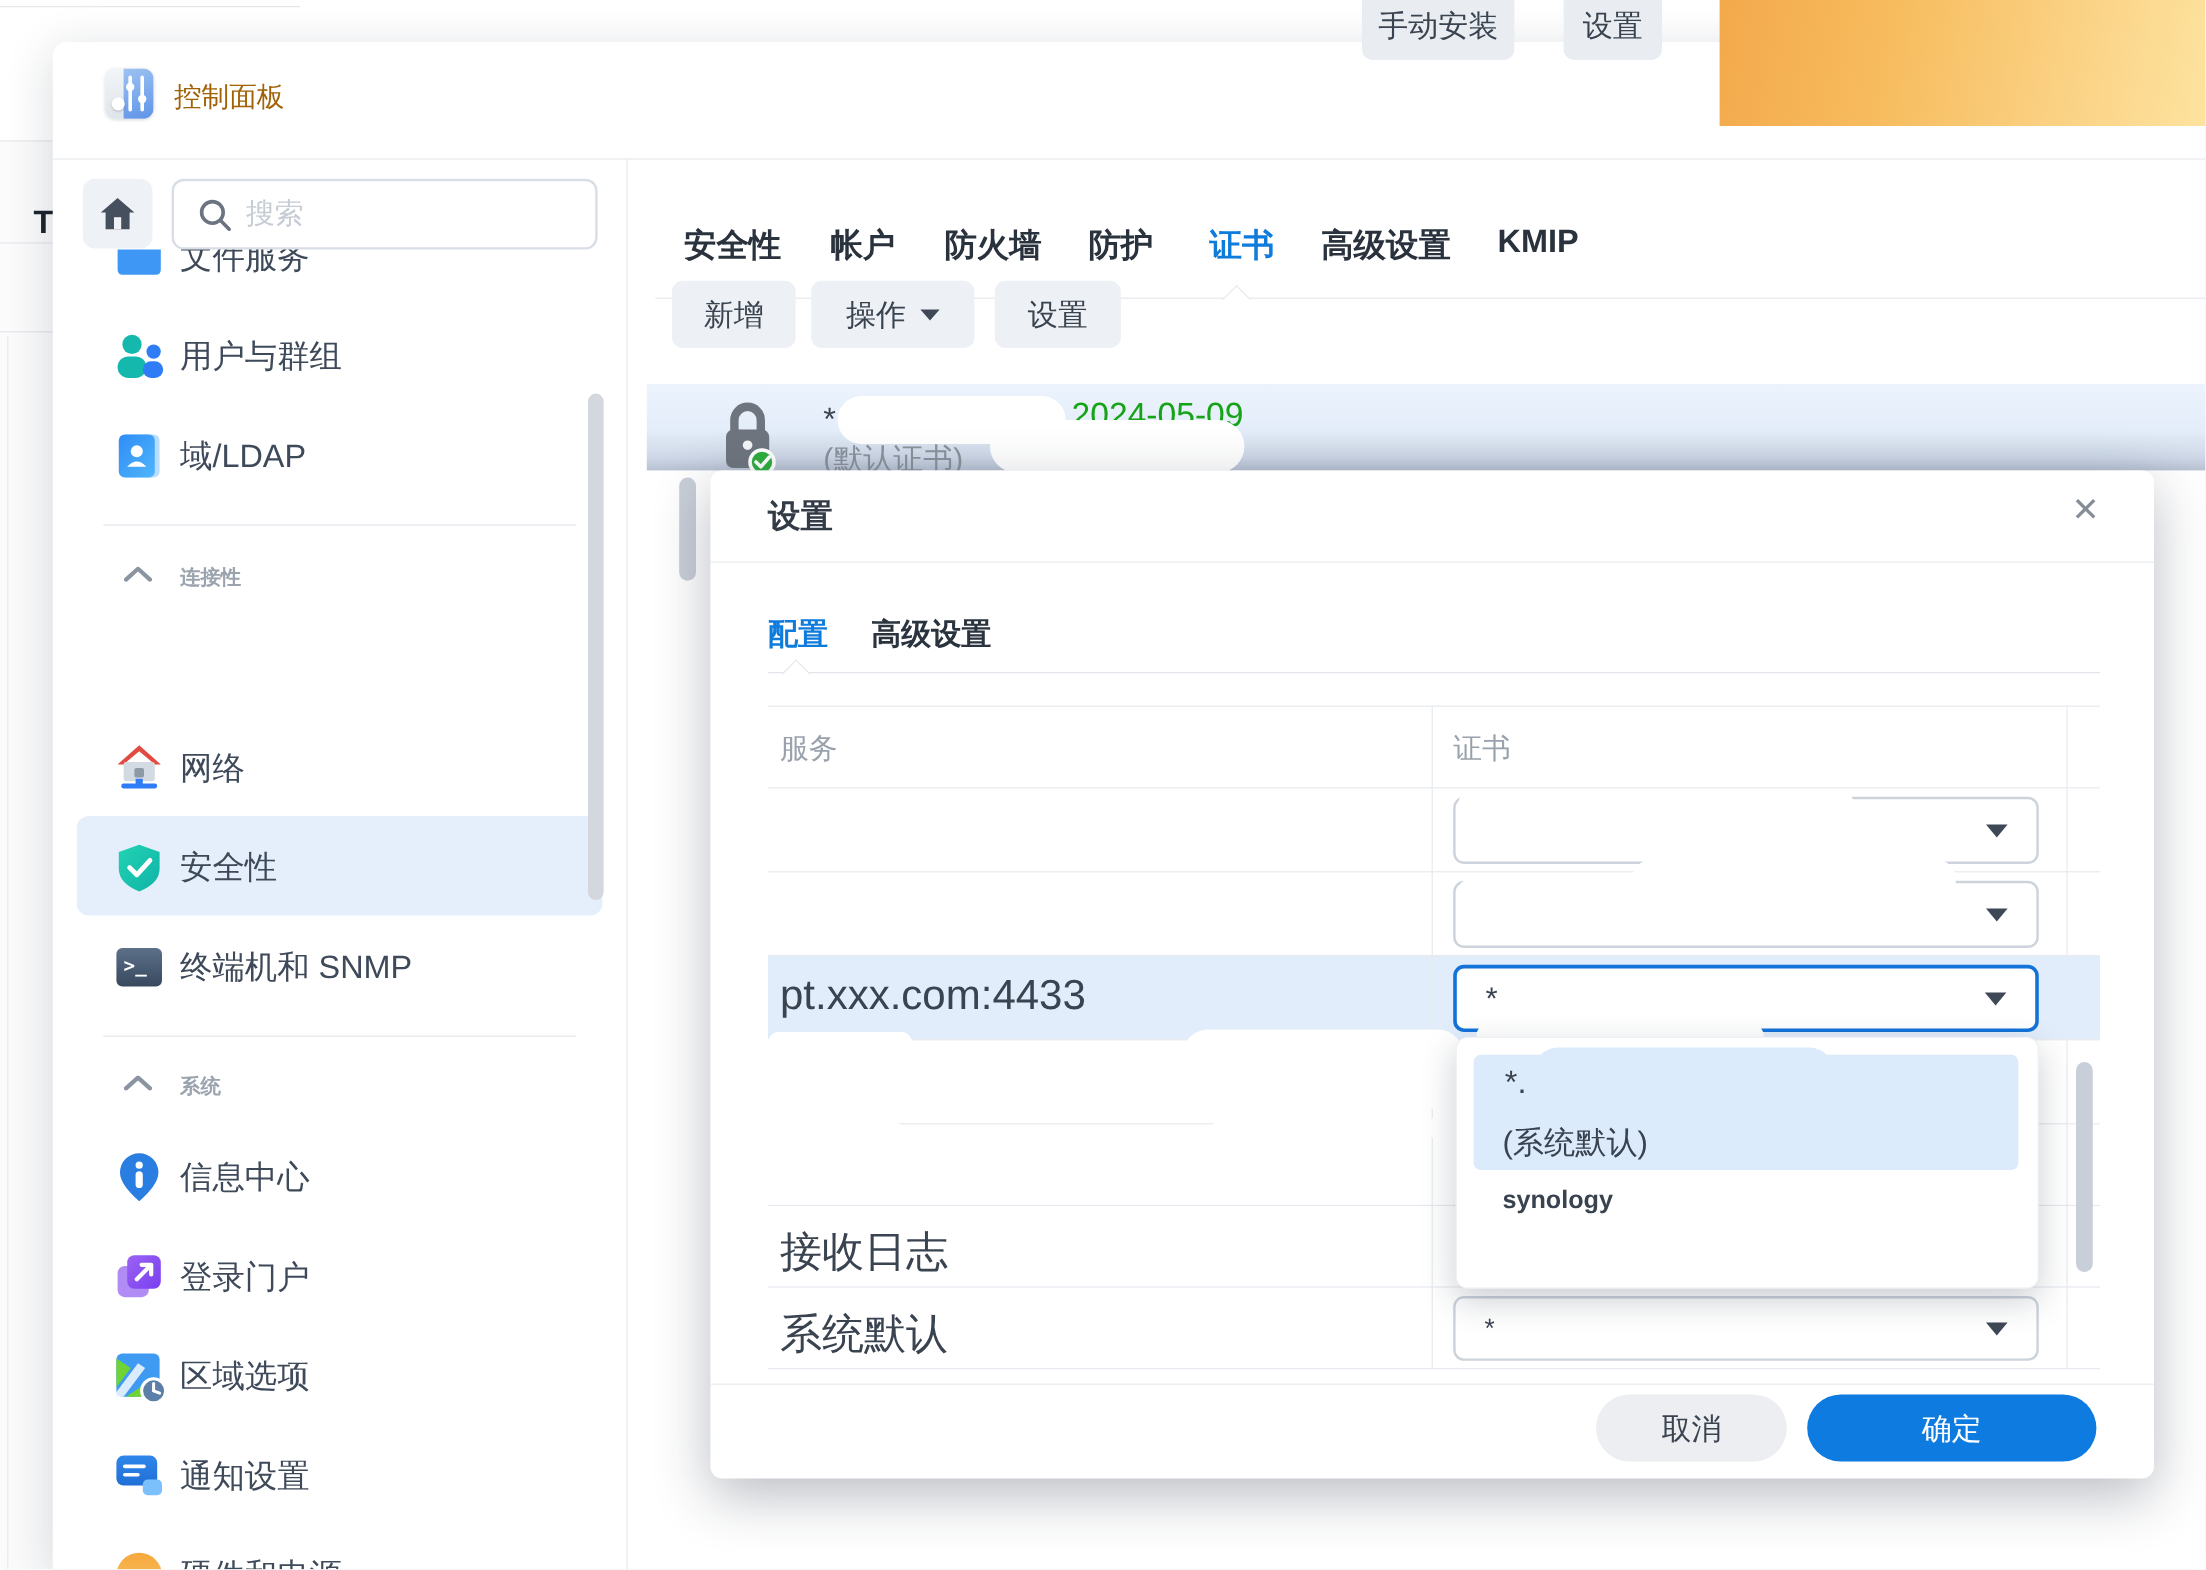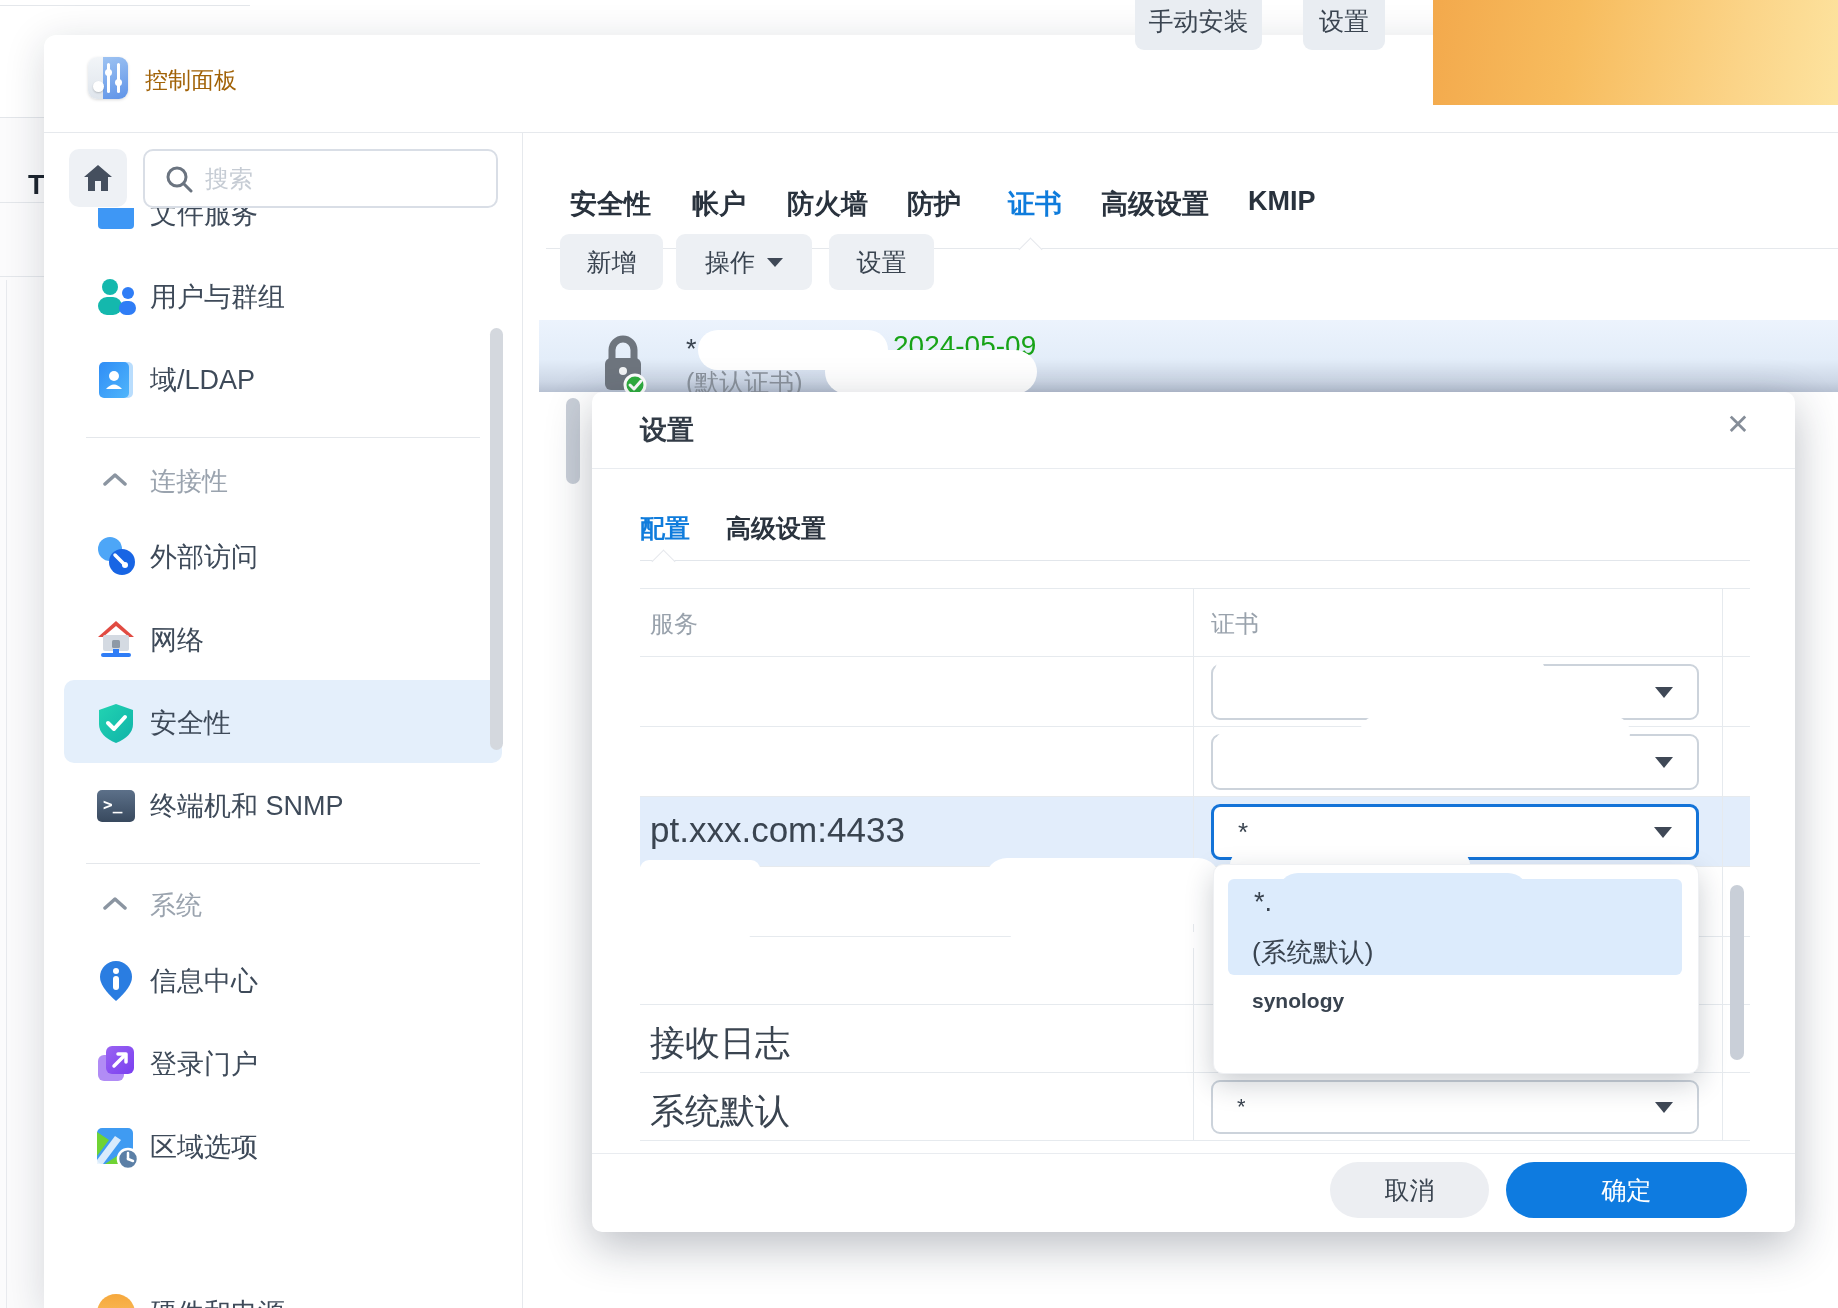--- a/index.html
+++ b/index.html
@@ -39,21 +39,21 @@
     font-family:"Liberation Sans","DejaVu Sans",sans-serif;}
   .searchbox input::placeholder{color:#c6ccd4;}
   .list-clip{position:absolute;left:0;top:173px;width:478px;height:1100px;overflow:hidden;}
   .sitem{position:absolute;left:0;width:478px;height:83px;}
   .sitem .ic{position:absolute;left:51px;top:50%;margin-top:-21px;width:42px;height:42px;}
   .sitem .lb{position:absolute;left:106px;top:50%;transform:translateY(-50%);font-size:27px;color:#3e4a59;white-space:nowrap;}
   .sel-bg{position:absolute;left:20px;width:438px;height:83px;background:#e4effb;border-radius:10px;}
   .sdiv{position:absolute;left:42px;width:394px;height:1px;background:#e4e7eb;}
   .shead{position:absolute;left:0;width:478px;height:40px;}
   .shead .chev{position:absolute;left:59px;top:50%;transform:translateY(-50%);}
-  .shead .lb{position:absolute;left:106px;top:50%;transform:translateY(-50%);font-size:26px;font-weight:normal;color:#9aa3ae;}
+  .shead .lb{position:absolute;left:106px;top:50%;transform:translateY(-50%);font-size:17px;font-weight:bold;color:#9aa3ae;}
   .sb-thumb{position:absolute;left:446px;top:293px;width:13px;height:422px;background:#d4d8de;border-radius:7px;}
   
   .mtab{position:absolute;top:151px;height:28px;font-size:27px;font-weight:bold;color:#29323d;white-space:nowrap;}
   .mtab.active{color:#0f7cdc;}
   .tabline{position:absolute;left:502px;top:213px;right:0;height:1px;background:#e5e8ec;}
   .notch{position:absolute;width:16px;height:16px;background:#fff;transform:rotate(45deg);
     border-top:1px solid #e5e8ec;border-left:1px solid #e5e8ec;}
   .tbtn{position:absolute;top:199px;height:56px;background:#edf0f4;border-radius:9px;display:flex;
     align-items:center;justify-content:center;font-size:25px;color:#3a4450;gap:12px;}
   .caret{width:0;height:0;border-left:9px solid transparent;border-right:9px solid transparent;border-top:11px solid #3f4856;}
@@ -194,31 +194,20 @@
 
       <div class="shead" style="top:253px;">
         <span class="chev">
           <svg width="24" height="13" viewBox="0 0 24 13">
               <polyline points="2,11 12,2 22,11" fill="none" stroke="#8b95a1" stroke-width="3.5" stroke-linecap="round" stroke-linejoin="round"></polyline>
             </svg>
         </span>
         <span class="lb">连接性</span>
       </div>
 
-      <div class="sitem" style="top:307px;">
-        <span class="ic">
-          <svg width="42" height="42" viewBox="0 0 42 42">
-            <circle cx="15" cy="13" r="12" fill="#4da6f7"></circle>
-            <circle cx="27" cy="26" r="13" fill="#1865e4"></circle>
-            <line x1="20" y1="19" x2="30" y2="29" stroke="#fff" stroke-width="3.5" stroke-linecap="round"></line>
-            <circle cx="30" cy="29" r="3" fill="#fff"></circle>
-          </svg>
-        </span>
-        <span class="lb">外部访问</span>
-      </div>
 
       <div class="sitem" style="top:390px;">
         <span class="ic">
           <svg width="42" height="42" viewBox="0 0 42 42">
             <path d="M21 2 L39 18 L34 18 L21 7 L8 18 L3 18 Z" fill="#e14b42"></path>
             <rect x="8" y="16" width="26" height="16" rx="2" fill="#d4dae2"></rect>
             <rect x="17" y="21" width="8" height="8" rx="1.5" fill="#8e99a6"></rect>
             <rect x="6" y="34" width="30" height="4" rx="2" fill="#2f7df6"></rect>
             <rect x="18" y="30" width="6" height="6" fill="#2f7df6"></rect>
           </svg>
@@ -307,20 +296,37 @@
             <path d="M10 38 L30 38 L38 24 L22 30 Z" fill="#6fd334"></path>
             <path d="M2 34 L20 10 L26 14 L8 38 L2 38 Z" fill="#eaf4fd" opacity="0.9"></path>
             <circle cx="33" cy="33" r="10" fill="#5b7fa6" stroke="#fff" stroke-width="2.5"></circle>
             <line x1="33" y1="33" x2="33" y2="27" stroke="#fff" stroke-width="2.5" stroke-linecap="round"></line>
             <line x1="33" y1="33" x2="38" y2="35" stroke="#fff" stroke-width="2.5" stroke-linecap="round"></line>
           </svg>
         </span>
         <span class="lb">区域选项</span>
       </div>
 
+      <div class="sitem" style="top:980px;">
+        <span class="ic">
+          <svg width="42" height="42" viewBox="0 0 42 42">
+            <rect x="2" y="4" width="34" height="25" rx="6" fill="url(#gnt)"></rect>
+            <defs>
+                <linearGradient id="gnt" x1="0" y1="0" x2="0" y2="1">
+              <stop offset="0" stop-color="#2f86ea"></stop>
+                  <stop offset="1" stop-color="#1f6fd6"></stop>
+                </linearGradient>
+              </defs>
+            <line x1="9" y1="13" x2="25" y2="13" stroke="#fff" stroke-width="3" stroke-linecap="round"></line>
+            <line x1="9" y1="20" x2="20" y2="20" stroke="#fff" stroke-width="3" stroke-linecap="round"></line>
+            <rect x="24" y="24" width="16" height="13" rx="4" fill="#7cc0fb"></rect>
+          </svg>
+        </span>
+        <span class="lb">通知设置</span>
+      </div>
 
       <div class="sitem" style="top:1063px;">
         <span class="ic">
           <svg width="42" height="42" viewBox="0 0 42 42">
             <circle cx="21" cy="21" r="19" fill="url(#ghw)"></circle>
             <defs>
                 <linearGradient id="ghw" x1="0" y1="0" x2="0" y2="1">
               <stop offset="0" stop-color="#f6a83c"></stop>
                   <stop offset="1" stop-color="#fbc56a"></stop>
                 </linearGradient>

